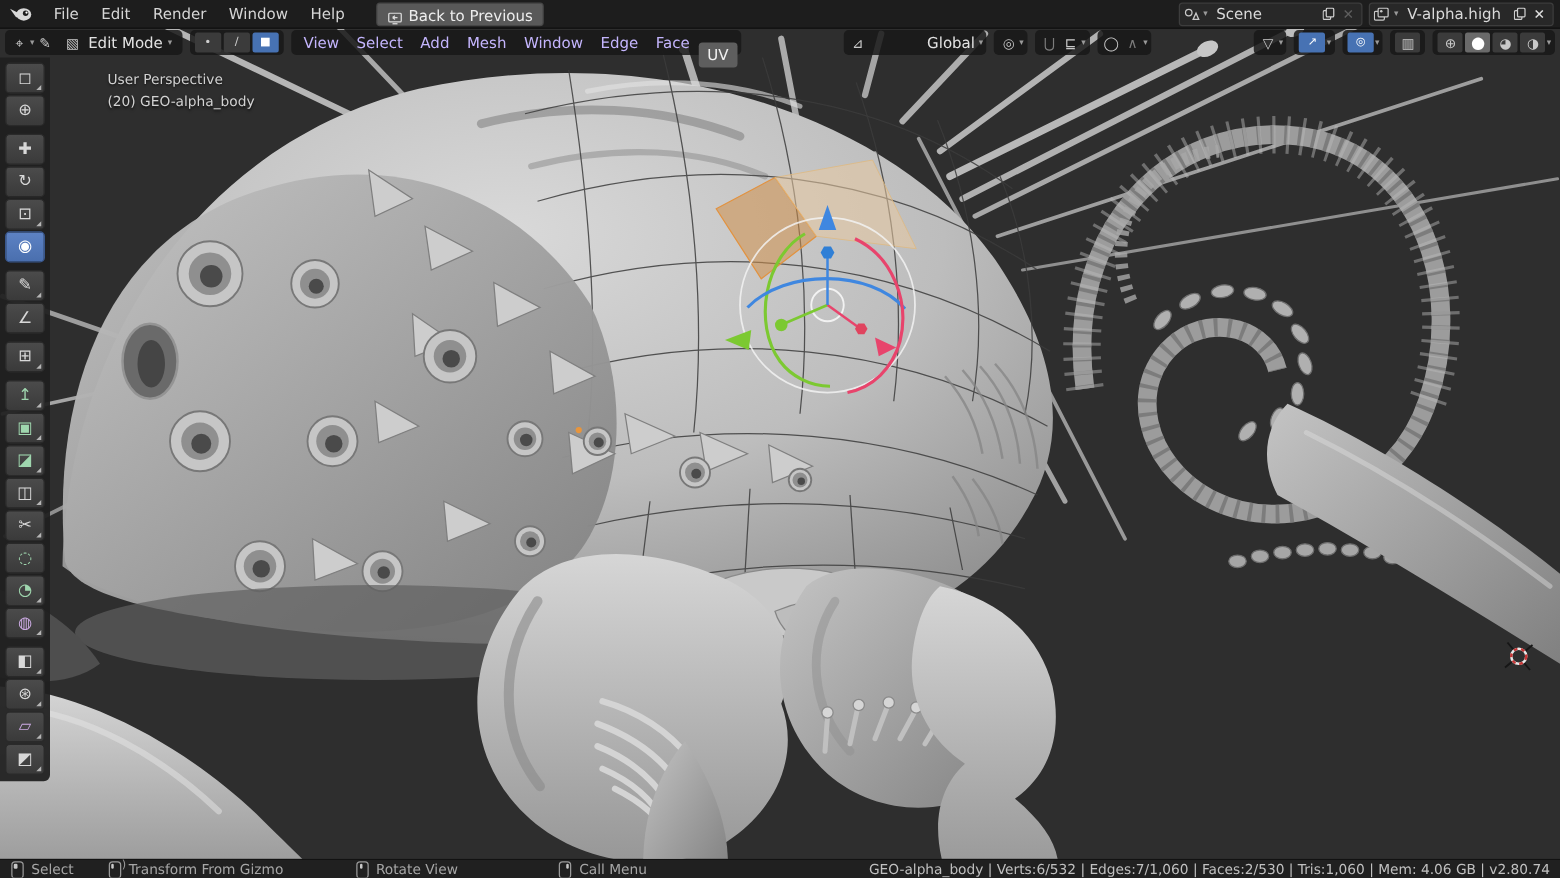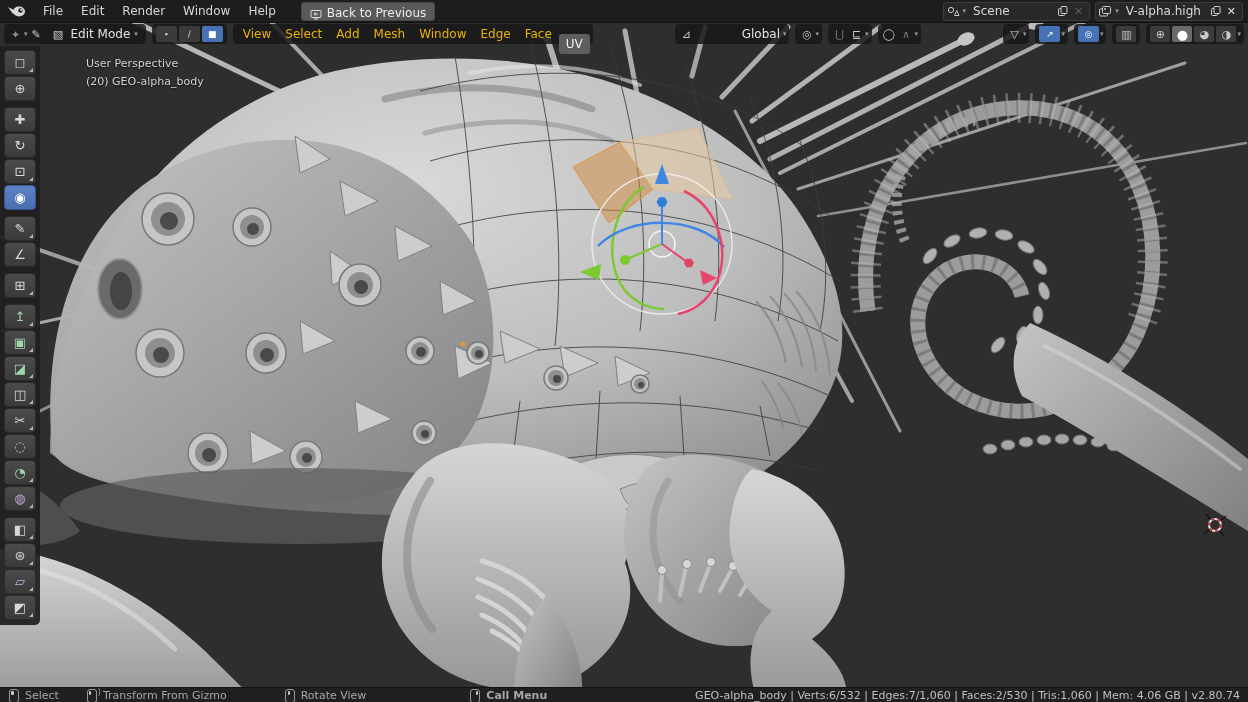--- a/index.html
+++ b/index.html
@@ -26,21 +26,21 @@
   .vp-header{position:absolute;left:0;top:0;right:0;height:22px;display:flex;align-items:center;
     justify-content:space-between;padding:0 4px;z-index:20;pointer-events:none;}
   .vp-header *{pointer-events:auto;}
   .cluster{display:flex;align-items:center;gap:6px;}
   .pill{display:flex;align-items:center;background:rgba(24,24,24,.85);border-radius:4px;height:20px;padding:0 3px;}
   .hdr-ico{width:17px;text-align:center;color:#c9c9c9;font-size:11px;line-height:1;}
   .modebox{display:flex;align-items:center;gap:4px;padding:0 5px;color:#e2e2e2;font-size:12px;}
   .mini{width:21px;height:16px;border-radius:2px;background:#3b3b3b;display:flex;align-items:center;
     justify-content:center;font-size:9px;color:#cfcfcf;margin:0 1px;}
   .mini.on{background:#4772b3;color:#fff;}
-  .menu-item{padding:0 7px;font-size:12px;color:#eab308;line-height:20px;border-radius:3px;}
+  .menu-item{padding:0 7px;font-size:12px;color:#c4b5fd;line-height:20px;border-radius:3px;}
   .menu-item.active{background:#5e5e5e;color:#f2f2f2;margin-top:20px;}
   .dim-ico{color:#7c7c7c;}
   .shadebtn{width:20px;height:16px;border-radius:2px;background:#3b3b3b;display:flex;align-items:center;
     justify-content:center;font-size:11px;color:#c9c9c9;margin:0 1px;}
   .shadebtn.on{background:#6a6a6a;color:#fff;font-size:13px;}
   
   .vp-text{position:absolute;left:86px;top:32px;z-index:15;font-size:11px;color:#d2d2d2;
     line-height:18px;text-shadow:0 1px 2px rgba(0,0,0,.7);}
   
   .toolbar{position:absolute;left:0;top:23px;width:40px;background:rgba(32,32,32,.94);
@@ -53,21 +53,21 @@
   .tb-g{font-size:13px;color:#d8d8d8;line-height:1;}
   .tb-btn.green .tb-g{color:#9fd6ae;}
   .tb-btn.purple .tb-g{color:#cbaae2;}
   .tb-btn.active .tb-g{color:#fff;}
   .tb-btn.sub::after{content:"";position:absolute;right:2px;bottom:2px;border-left:4px solid transparent;
     border-bottom:4px solid #b5b5b5;}
   
   .statusbar{height:15px;background:#202020;border-top:1px solid #121212;display:flex;
     align-items:center;font-size:11px;color:#a6a6a6;}
   .hint{display:inline-flex;align-items:center;gap:6px;}
-  .h1{margin-left:9px;} .h2{margin-left:28px;} .h3{margin-left:58px;} .h4{margin-left:104px;font-weight:bold;}
+  .h1{margin-left:9px;} .h2{margin-left:28px;} .h3{margin-left:58px;} .h4{margin-left:81px;}
   .mouse{width:8px;height:12px;border:1px solid #999;border-radius:3px;position:relative;display:inline-block;}
   .mouse::before{content:"";position:absolute;background:#c8c8c8;border-radius:1px;}
   .mouse-l::before{left:1px;top:1px;width:2.5px;height:4px;}
   .mouse-m::before{left:2.5px;top:1px;width:2px;height:4px;}
   .mouse-r::before{right:1px;top:1px;width:2.5px;height:4px;}
   .mouse-d::after{content:")";position:absolute;right:-5px;top:-3px;font-size:9px;color:#999;}
   .sb-info{margin-left:auto;margin-right:8px;color:#c0c0c0;}
 </style>
 </head>
 <body>

